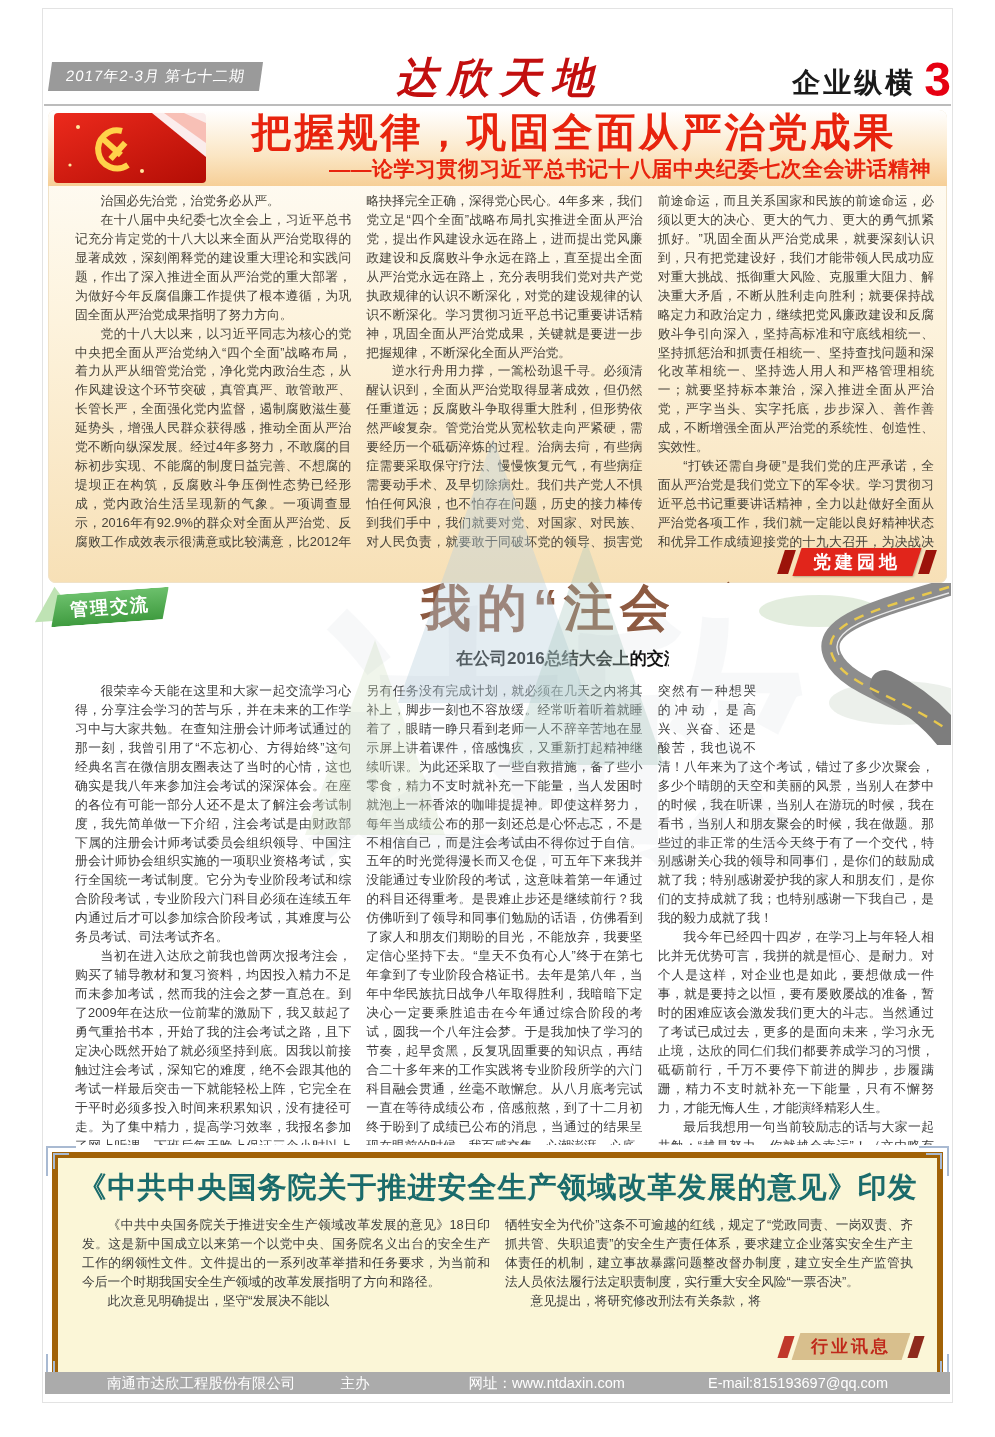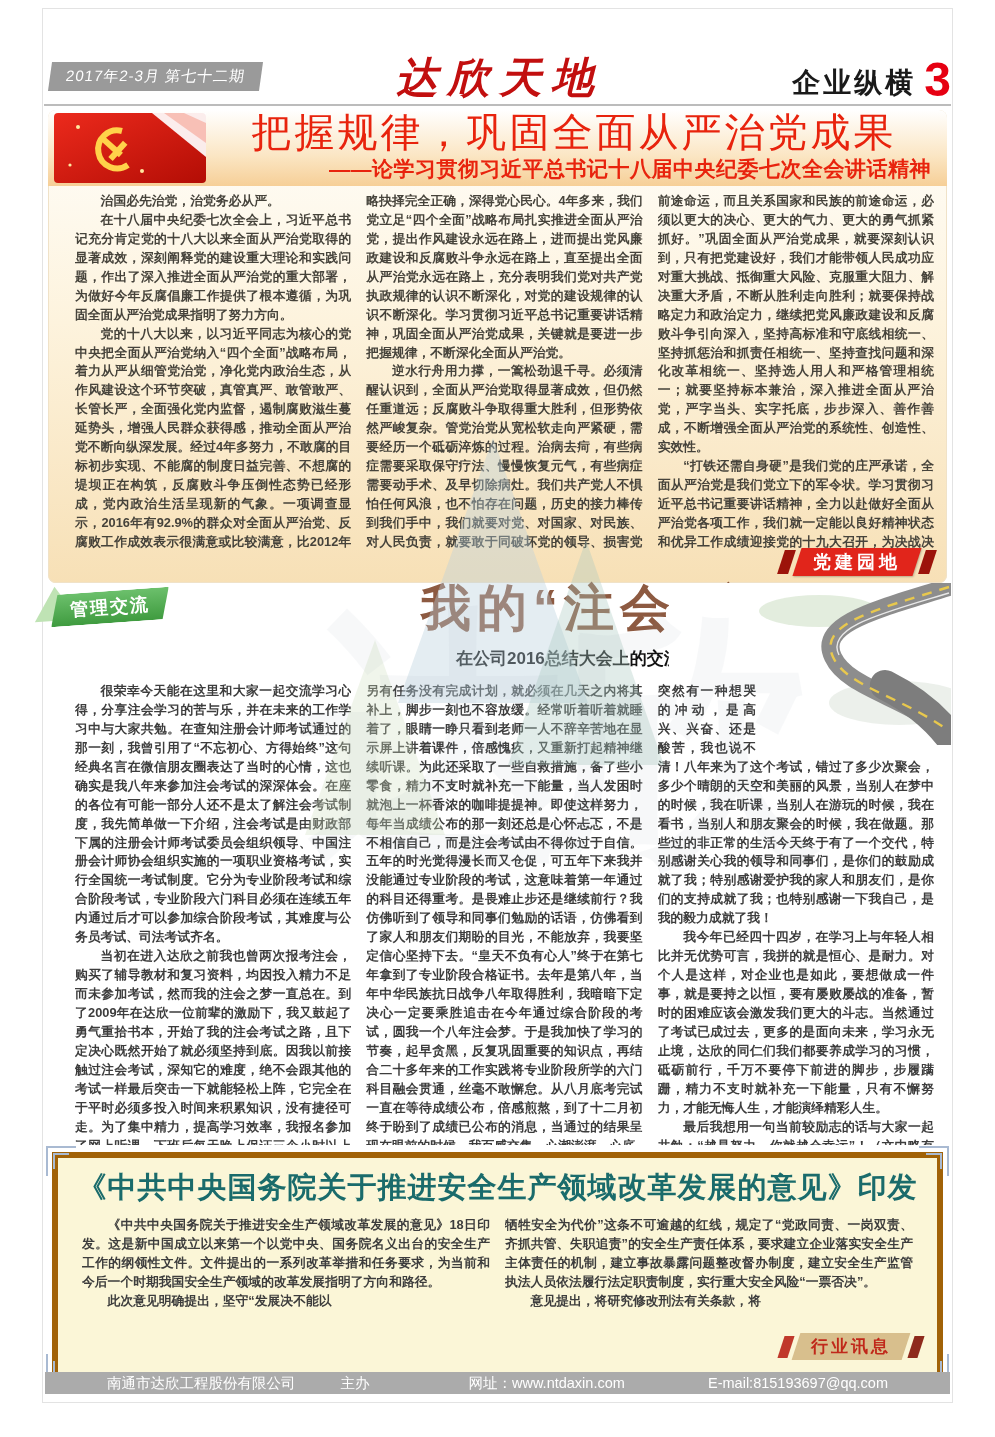--- a/index.html
+++ b/index.html
@@ -26,34 +26,34 @@
   .masthead{position:absolute;left:50%;top:-4px;transform:translateX(-50%);
        font-family:"Liberation Serif",serif;font-style:italic;font-weight:bold;
        font-size:42px;color:#c20f0f;letter-spacing:10px;white-space:nowrap;}
   .sec-wrap{position:absolute;right:0;top:2px;display:flex;align-items:flex-start;gap:8px;}
   .sec-name{font-family:"Liberation Serif",serif;font-weight:bold;font-size:28px;color:#1a1a1a;
        letter-spacing:3px;margin-top:8px;}
   .page-num{font-size:48px;font-weight:bold;color:#e60012;line-height:1;}
   .hdr-rule{position:absolute;top:104px;left:44px;right:44px;height:2px;background:#bcbcbc;z-index:1;}
 
   
-  .cols{display:flex;gap:15px;font-weight:bold;}
+  .cols{display:flex;gap:15px;}
   .ncol{flex:1;text-align:justify;font-size:12.8px;line-height:1.48;color:#3d3d3d;overflow:hidden;}
   .ncol p{margin:0;}
   .ncol p.ind{text-indent:2em;}
 
   
   .art1{position:absolute;top:110px;left:48px;right:48px;height:473px;z-index:1;border-radius:8px;
         background:linear-gradient(180deg,#fffefb 0%,#fdf3dd 45%,#f7e0b6 100%);
         box-shadow:0 0 0 1px #f0e2c8 inset;}
   .banner{position:absolute;top:0;left:0;right:0;height:76px;border-radius:8px 8px 0 0;
         background:linear-gradient(180deg,#ffffff 0%,#fbe6c4 60%,#f6cf97 100%);}
   .flag{position:absolute;left:6px;top:3px;width:152px;height:70px;}
   .headlines{position:absolute;left:165px;right:12px;top:1px;}
-  .a1-title{margin:0;text-align:center;font-size:40px;font-weight:400;color:#e8230d;
+  .a1-title{margin:0;text-align:center;font-size:40px;font-weight:700;color:#e8230d;
         letter-spacing:3px;line-height:1.05;white-space:nowrap;}
   .a1-sub{margin:2px 4px 0 0;text-align:right;font-size:21px;font-weight:bold;color:#e8230d;
         letter-spacing:0.5px;white-space:nowrap;}
   .a1-body{position:absolute;top:82px;left:27px;right:13px;bottom:34px;}
   .a1-body .ncol{color:#46433b;}
 
   .badge-red{position:absolute;right:14px;bottom:7px;display:flex;align-items:center;gap:5px;}
   .badge-red .chev{width:11px;height:24px;background:#9c130a;transform:skewX(-18deg);}
   .badge-red .bar{background:#e1251b;color:#fff;font-weight:bold;font-size:18px;
         padding:2px 16px;transform:skewX(-18deg);letter-spacing:4px;box-shadow:1px 1px 2px rgba(0,0,0,.25);}

